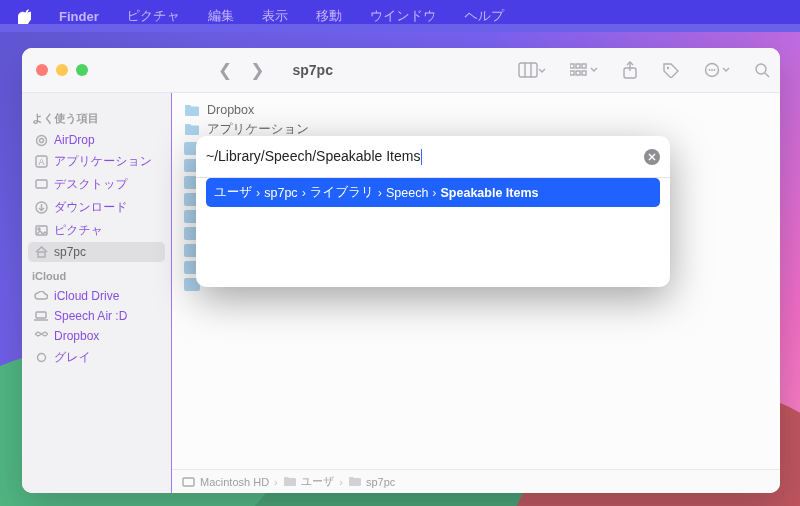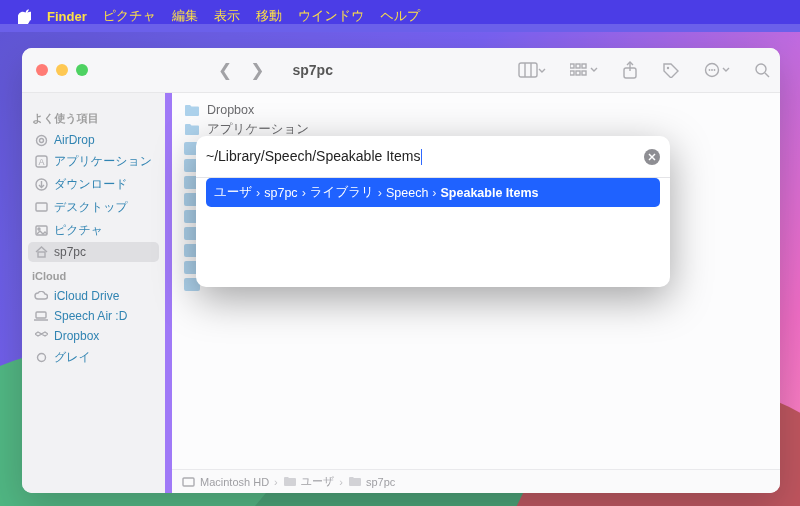--- a/index.html
+++ b/index.html
@@ -14,23 +14,23 @@
   .hill-g2 { width: 520px; height: 520px; left: 200px; bottom: -420px; background: #1f8f58; }
   .hill-r  { width: 400px; height: 400px; right: -100px; bottom: -280px; background: #b22f3b; }
 
   
   .menubar {
     position: relative;
     height: 32px;
     background: #4b3de6;
     display: flex;
     align-items: center;
-    gap: 16px;
+    gap: 28px;
     padding: 0 18px;
-    color: #fde047;
+    color: #c4b5fd;
     font-size: 13px;
     z-index: 5;
   }
   .menubar .app-name { font-weight: 600; }
   .apple-logo svg { display: block; }
   .menubar .menu-item { cursor: default; }
 
   
   .dim {
     position: absolute; inset: 24px 0 0 0;
@@ -68,28 +68,28 @@
   .tb-spacer { flex: 1; }
   .tb-icons { display: flex; align-items: center; gap: 24px; color: #8e8e93; }
   .tb-icons .ico { display: flex; align-items: center; }
   .tb-icons svg { display: block; }
 
   
   .body { flex: 1; display: flex; min-height: 0; }
   .sidebar {
     width: 150px;
     background: #efeff2;
-    border-right: 7px solid #8b5cf6;
+    border-right: 1px solid #8b5cf6;
     padding: 10px 6px;
     font-size: 12px;
     color: #6f6f74;
     overflow: hidden;
   }
   .sb-sect { font-size: 11px; color: #888; font-weight: 600; margin: 8px 4px 4px; }
-  .sb-item { display: flex; align-items: center; gap: 6px; padding: 3px 6px; border-radius: 5px; color: #0369a1; }
+  .sb-item { display: flex; align-items: center; gap: 6px; padding: 3px 6px; border-radius: 5px; color: #6d28d9; }
   .sb-item.sel { background: #d8d8dc; color: #3a3a3e; }
   .sb-item .sic { width: 14px; display: flex; justify-content: center; }
   .sb-item svg { display: block; }
 
   .content { flex: 1; display: flex; flex-direction: column; min-width: 0; }
   .filelist { flex: 1; padding: 8px 10px; font-size: 12.5px; color: #4a4a4e; overflow: hidden; }
   .file-row { display: flex; align-items: center; gap: 7px; padding: 2px 2px; }
   .folder-ic { width: 16px; height: 13px; }
   .file-stub { width: 16px; height: 13px; background: #9cc8e8; border-radius: 2px; flex-shrink: 0; }
 
@@ -262,35 +262,35 @@
         <span class="sic">
             <svg width="13" height="13">
               <rect x="1" y="1" width="11" height="11" rx="2" class="stroke-g"></rect>
               <text x="6.5" y="10" font-size="9" text-anchor="middle" fill="#9a9aa0">A</text>
             </svg>
           </span>
         <span>アプリケーション</span>
       </div>
       <div class="sb-item">
         <span class="sic">
+            <svg width="13" height="11">
+              <rect x="1" y="1" width="11" height="8" rx="1" class="stroke-g"></rect>
+            </svg>
+          </span>
+        <span>デスクトップ</span>
+      </div>
+      <div class="sb-item">
+        <span class="sic">
             <svg width="13" height="13">
               <circle cx="6.5" cy="6.5" r="5.5" class="stroke-g"></circle>
               <line x1="6.5" y1="3" x2="6.5" y2="9" class="stroke-g"></line>
               <polyline points="4,7 6.5,9.5 9,7" class="stroke-g"></polyline>
             </svg>
           </span>
         <span>ダウンロード</span>
-      </div>
-      <div class="sb-item">
-        <span class="sic">
-            <svg width="13" height="11">
-              <rect x="1" y="1" width="11" height="8" rx="1" class="stroke-g"></rect>
-            </svg>
-          </span>
-        <span>デスクトップ</span>
       </div>
       <div class="sb-item">
         <span class="sic">
             <svg width="13" height="11">
               <rect x="1" y="1" width="11" height="9" rx="1" class="stroke-g"></rect>
               <circle cx="4" cy="4" r="1" class="stroke-g"></circle>
               <polyline points="2,9 5,6 8,9 10,7 12,9" class="stroke-g"></polyline>
             </svg>
           </span>
         <span>ピクチャ</span>

